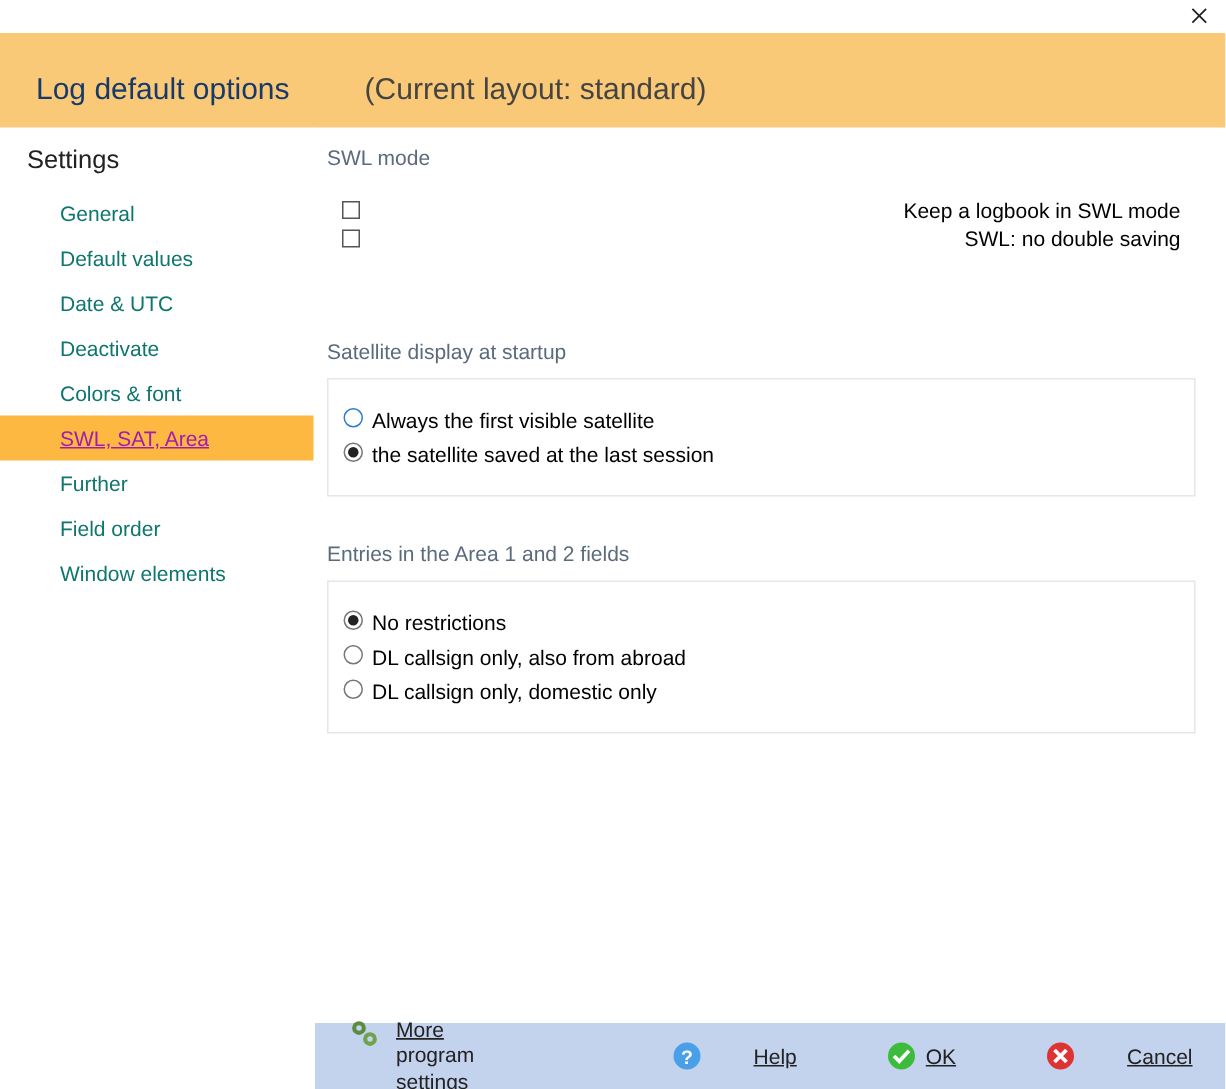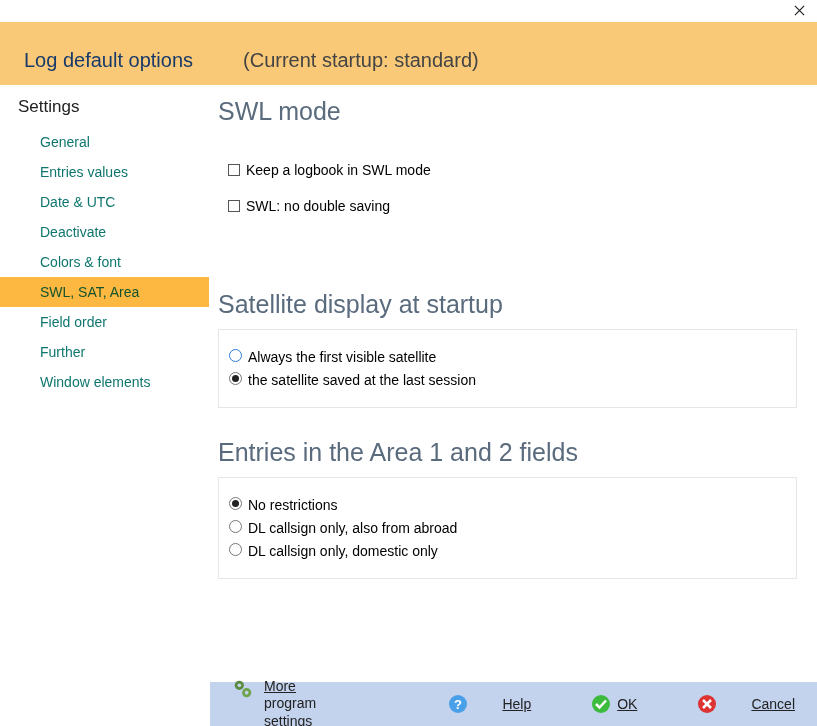--- a/index.html
+++ b/index.html
@@ -53,48 +53,50 @@
       padding-left: 18px;
       margin-bottom: 10px;
     }
     .sb-item {
       padding: 7px 0 7px 40px;
       color: #0f766e;
       cursor: pointer;
     }
     .sb-item.selected {
       background: #fcb840;
-      color: #14532d;
+      color: #a21caf;
+      text-decoration: underline;
     }
     .main {
       flex: 1;
       padding: 12px 20px 0 8px;
     }
     .section-title {
       color: #5a6b7d;
-      font-size: 25px;
+      font-size: 14px;
       margin-bottom: 10px;
       font-weight: 400;
     }
     .group-box {
       border: 1px solid #e6e6e6;
       padding: 12px 10px;
       margin-bottom: 30px;
     }
     .group-box.noborder {
       border: none;
       padding: 6px 10px;
       margin-bottom: 50px;
     }
     .check-row {
       display: flex;
       align-items: center;
       gap: 6px;
-      margin: 20px 0;
-      cursor: pointer;
+      margin: 3px 0;
+      cursor: pointer;
+      justify-content: space-between;
     }
     .checkbox {
       width: 12px;
       height: 12px;
       border: 1px solid #555;
       display: inline-block;
     }
     .radio-row {
       display: flex;
       align-items: flex-start;
@@ -162,34 +164,34 @@
 <div class="titlebar">
   <span class="close-x">
     <svg viewBox="0 0 12 12">
         <path d="M1 1 L11 11 M11 1 L1 11" stroke="#222" stroke-width="1.3"></path>
       </svg>
   </span>
 </div>
 
 <div class="banner">
   <span>Log default options</span>
-  <span class="banner-sub">(Current startup: standard)</span>
+  <span class="banner-sub">(Current layout: standard)</span>
 </div>
 
 <div class="body">
   <div class="sidebar">
     <div class="sidebar-title">Settings</div>
     <div class="sb-item"><span>General</span></div>
-    <div class="sb-item"><span>Entries values</span></div>
+    <div class="sb-item"><span>Default values</span></div>
     <div class="sb-item"><span>Date &amp; UTC</span></div>
     <div class="sb-item"><span>Deactivate</span></div>
     <div class="sb-item"><span>Colors &amp; font</span></div>
     <div class="sb-item selected"><span>SWL, SAT, Area</span></div>
+    <div class="sb-item"><span>Further</span></div>
     <div class="sb-item"><span>Field order</span></div>
-    <div class="sb-item"><span>Further</span></div>
     <div class="sb-item"><span>Window elements</span></div>
   </div>
 
   <div class="main">
 
     <div class="section-title">SWL mode</div>
     <div class="group-box noborder">
       <div class="check-row">
         <span class="checkbox"></span>
         <span>Keep a logbook in SWL mode</span>

